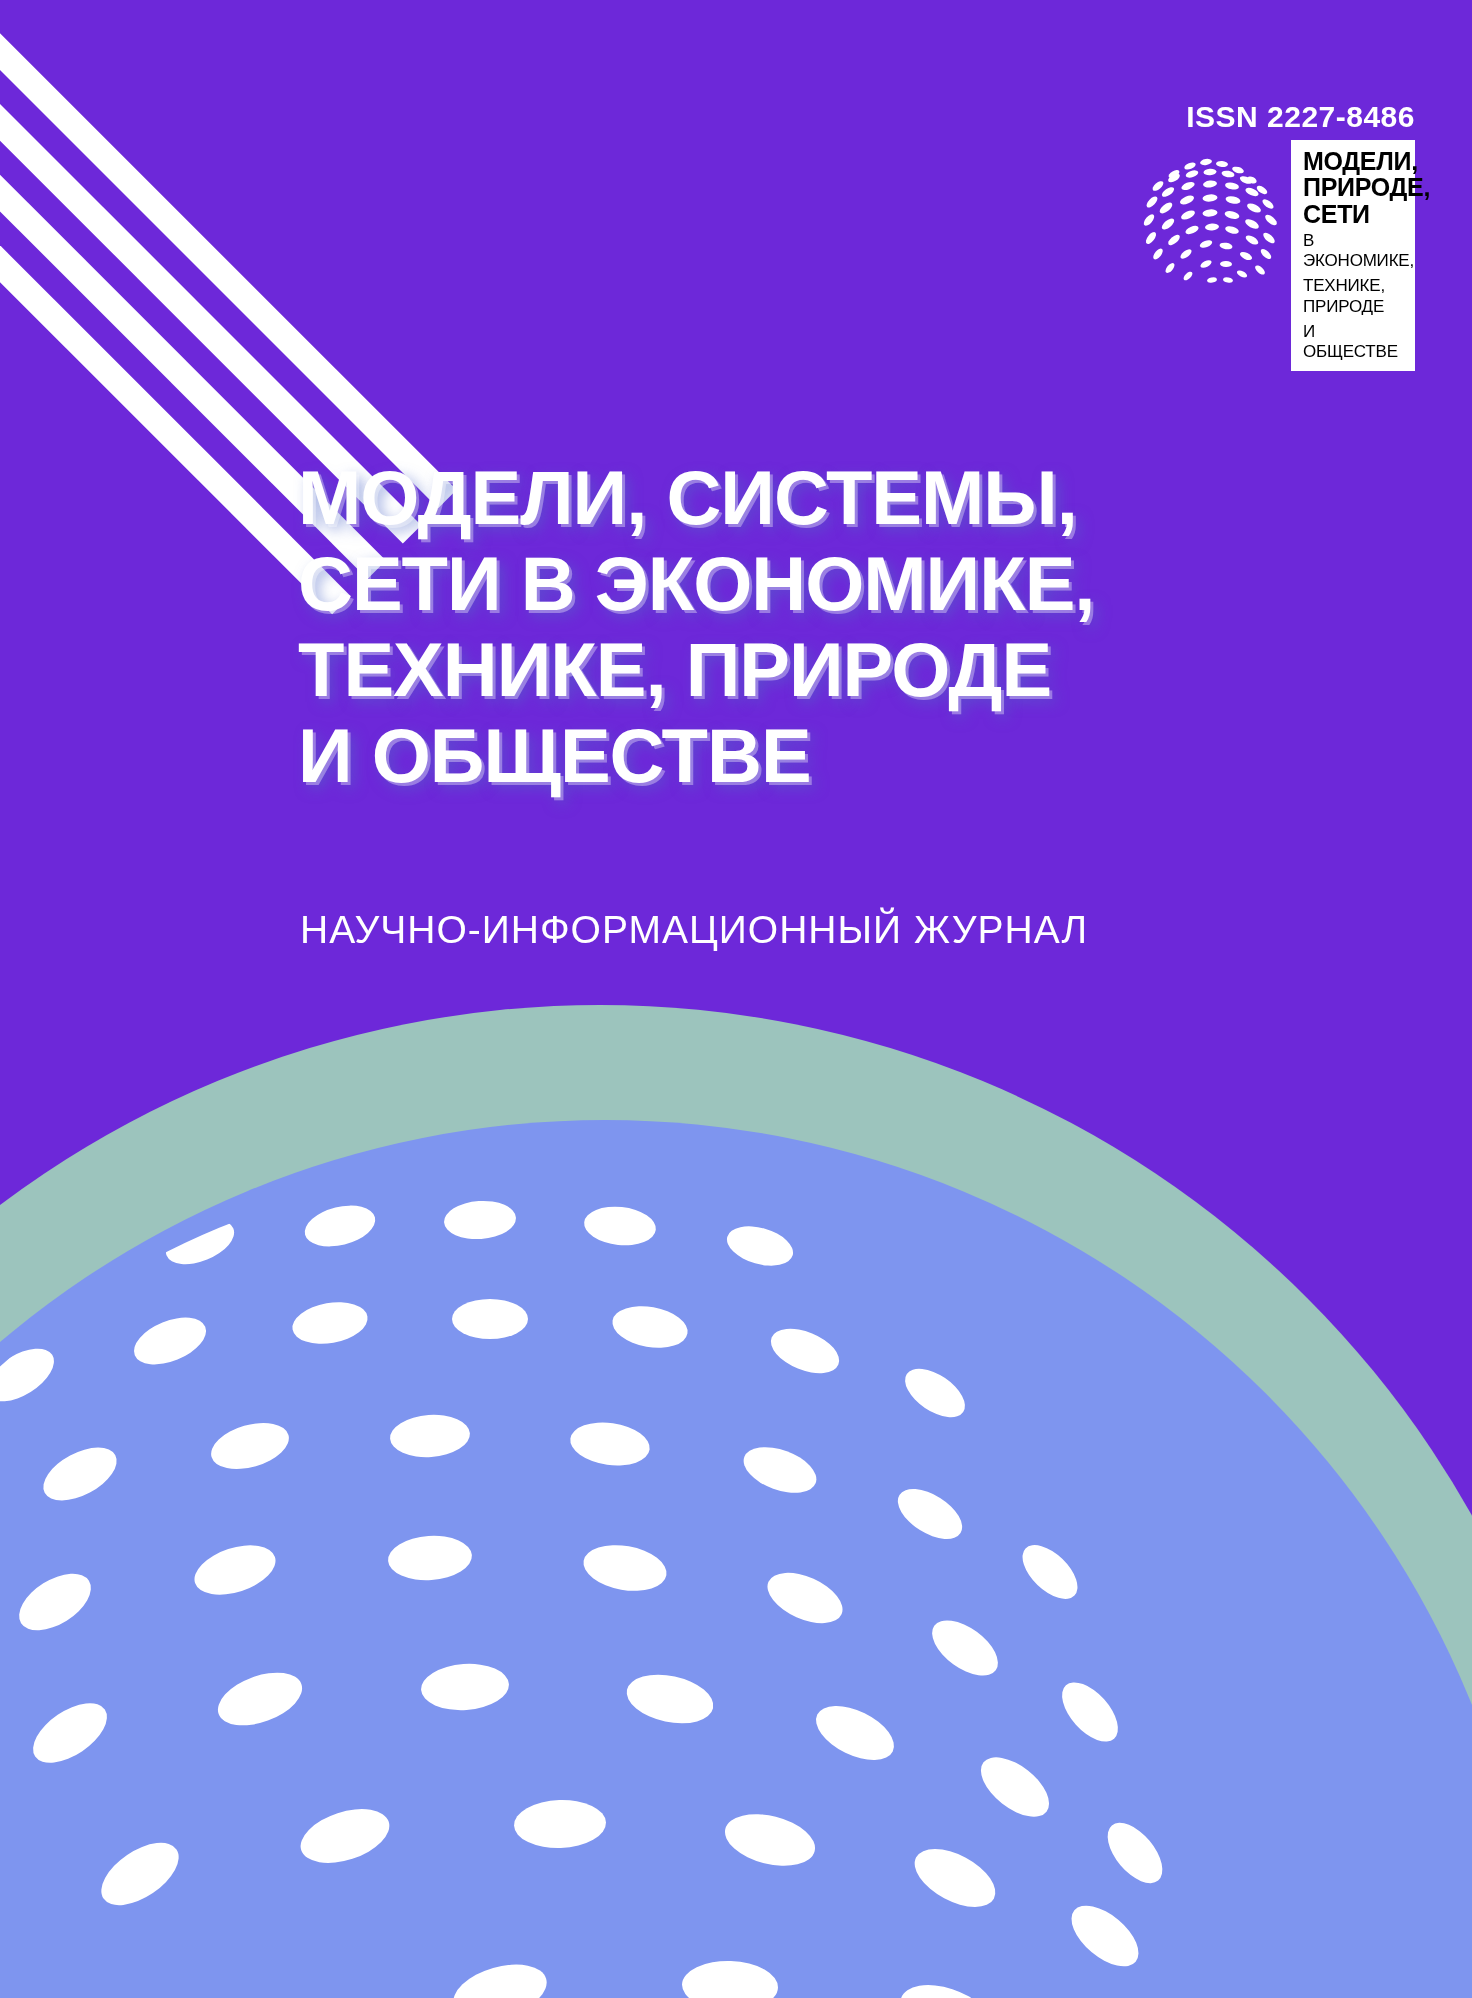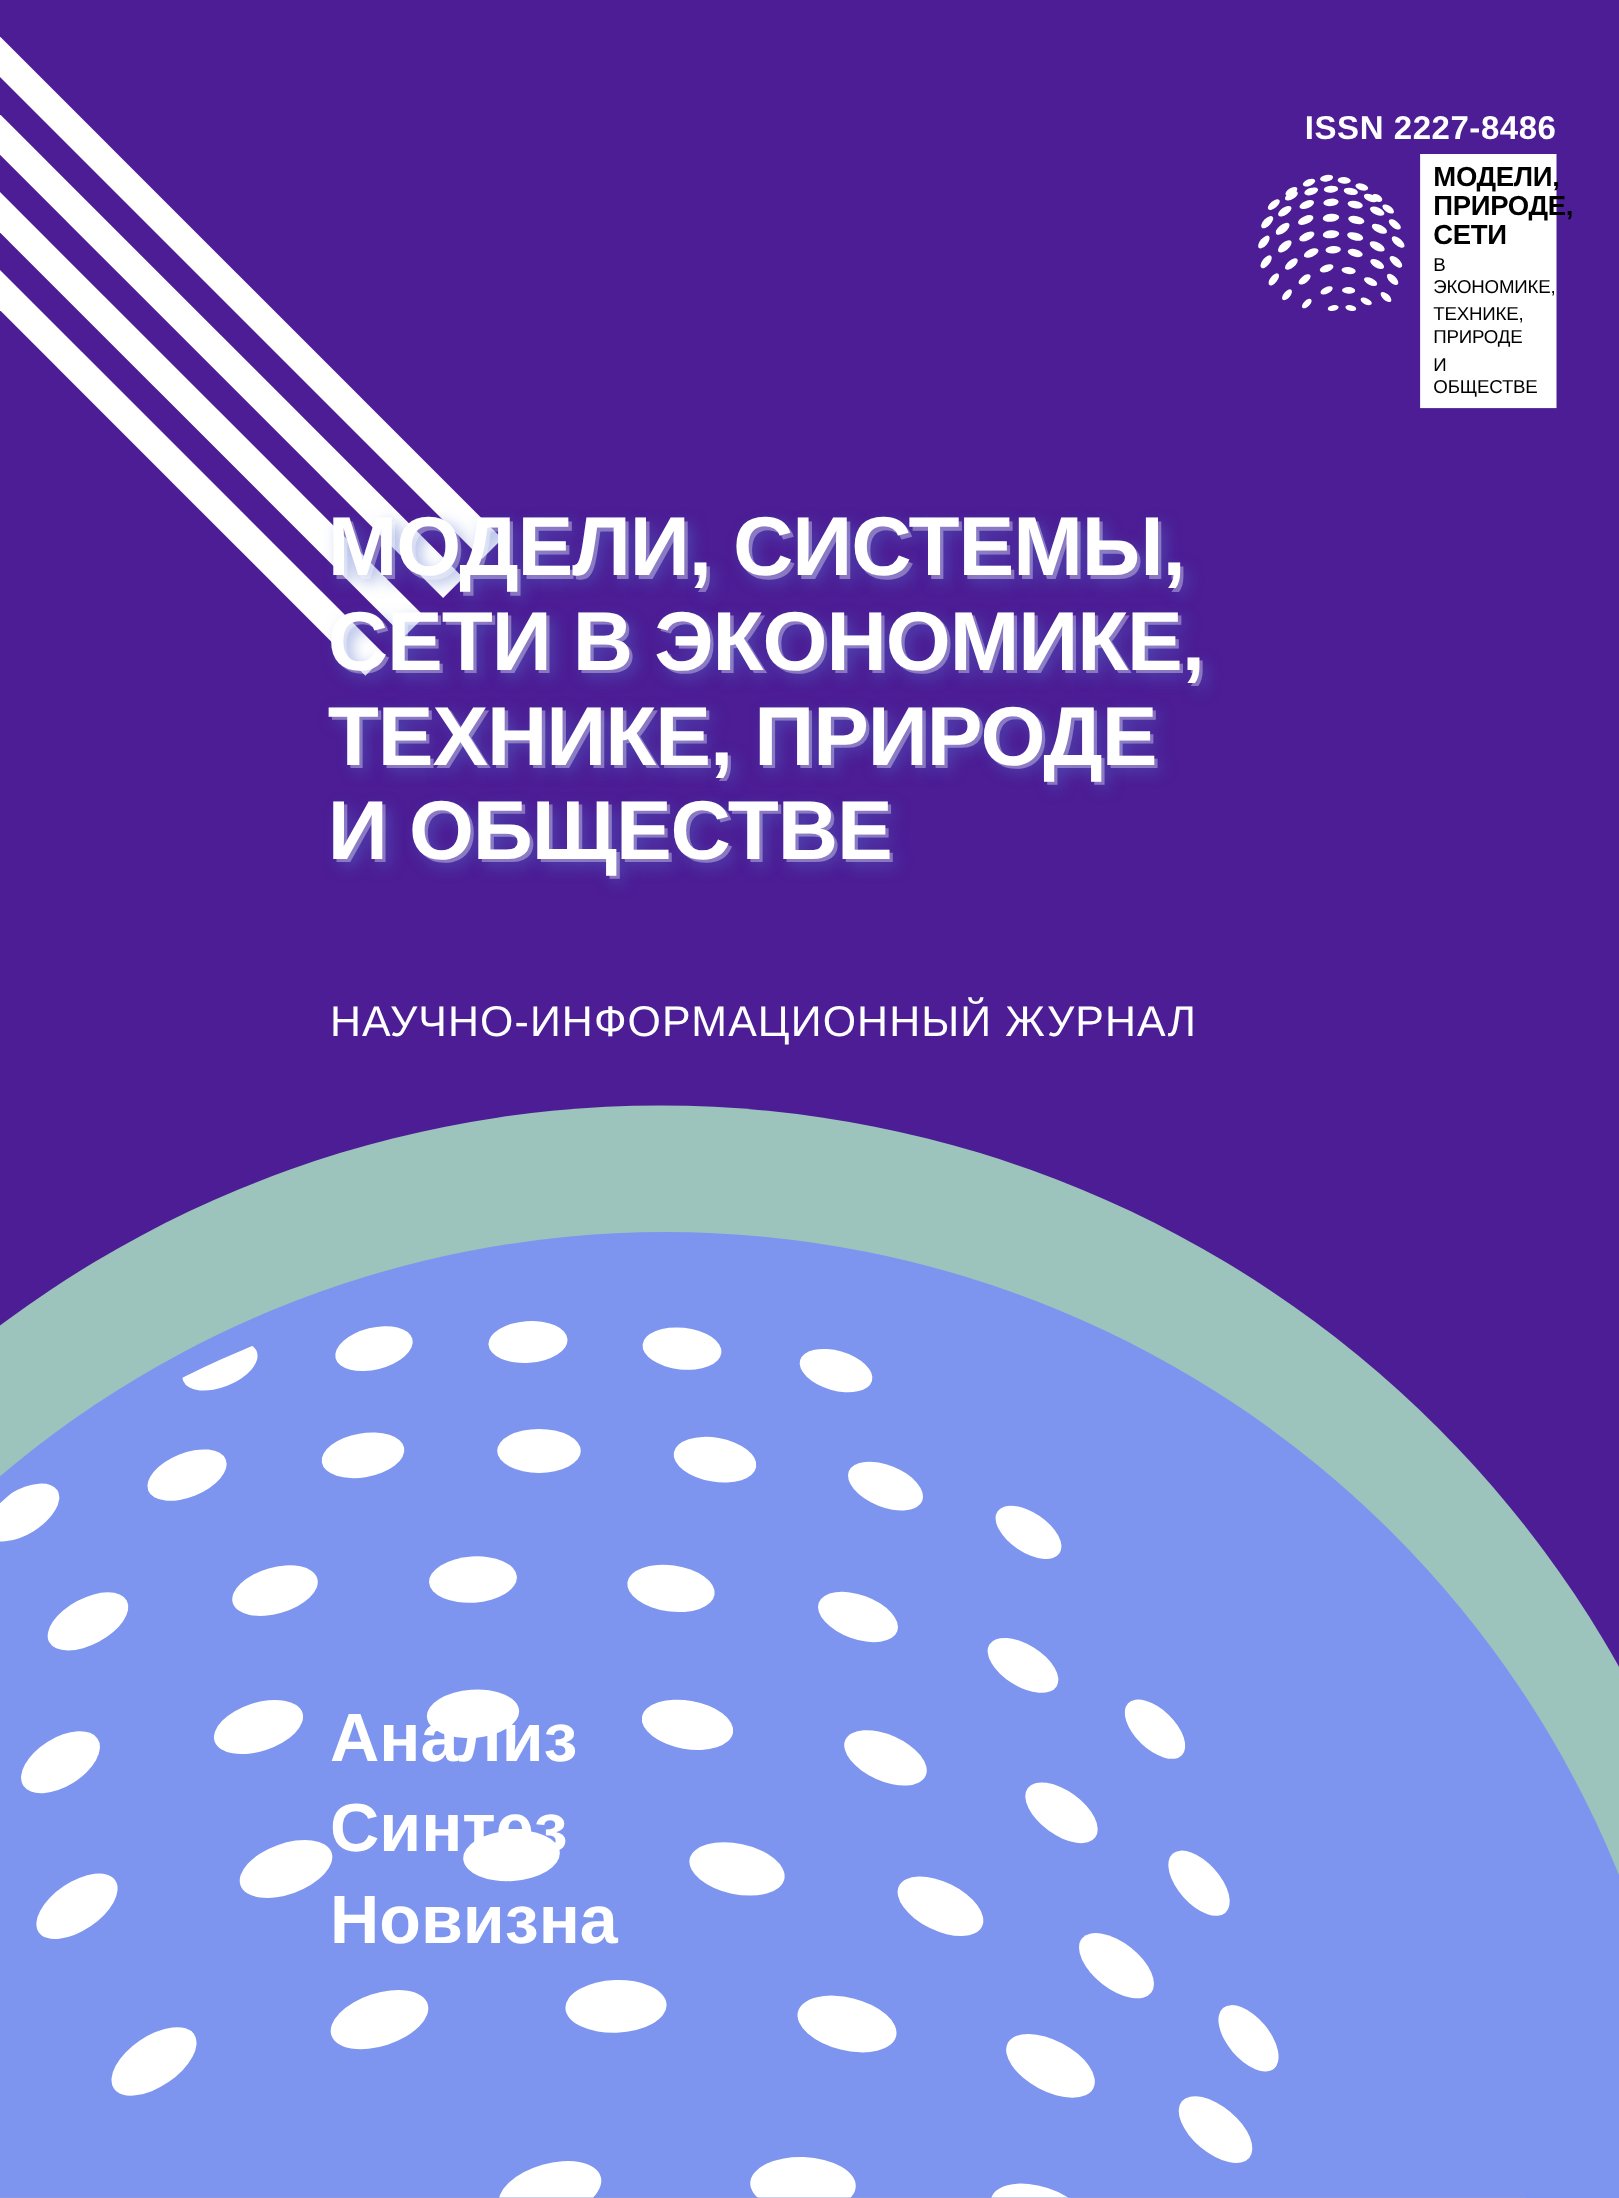--- a/index.html
+++ b/index.html
@@ -5,21 +5,21 @@
   html, body {
     margin: 0;
     padding: 0;
     background: #ffffff;
   }
   .cover {
     position: relative;
     width: 1472px;
     height: 1998px;
     overflow: hidden;
-    background: #4c1d95;
+    background: #6d28d9;
     font-family: "Liberation Sans", sans-serif;
   }
 
   
   .stripes {
     position: absolute;
     top: -260px;
     left: -330px;
     width: 900px;
     height: 900px;
@@ -361,19 +361,14 @@
 
   <div class="title">
     <span class="line">МОДЕЛИ, СИСТЕМЫ,</span>
     <span class="line">СЕТИ В ЭКОНОМИКЕ,</span>
     <span class="line">ТЕХНИКЕ, ПРИРОДЕ</span>
     <span class="line">И ОБЩЕСТВЕ</span>
   </div>
 
   <div class="subtitle">НАУЧНО-ИНФОРМАЦИОННЫЙ ЖУРНАЛ</div>
 
-  <div class="words">
-    <span>Анализ</span>
-    <span>Синтез</span>
-    <span>Новизна</span>
-  </div>
 
 </div>
 
 </body></html>

